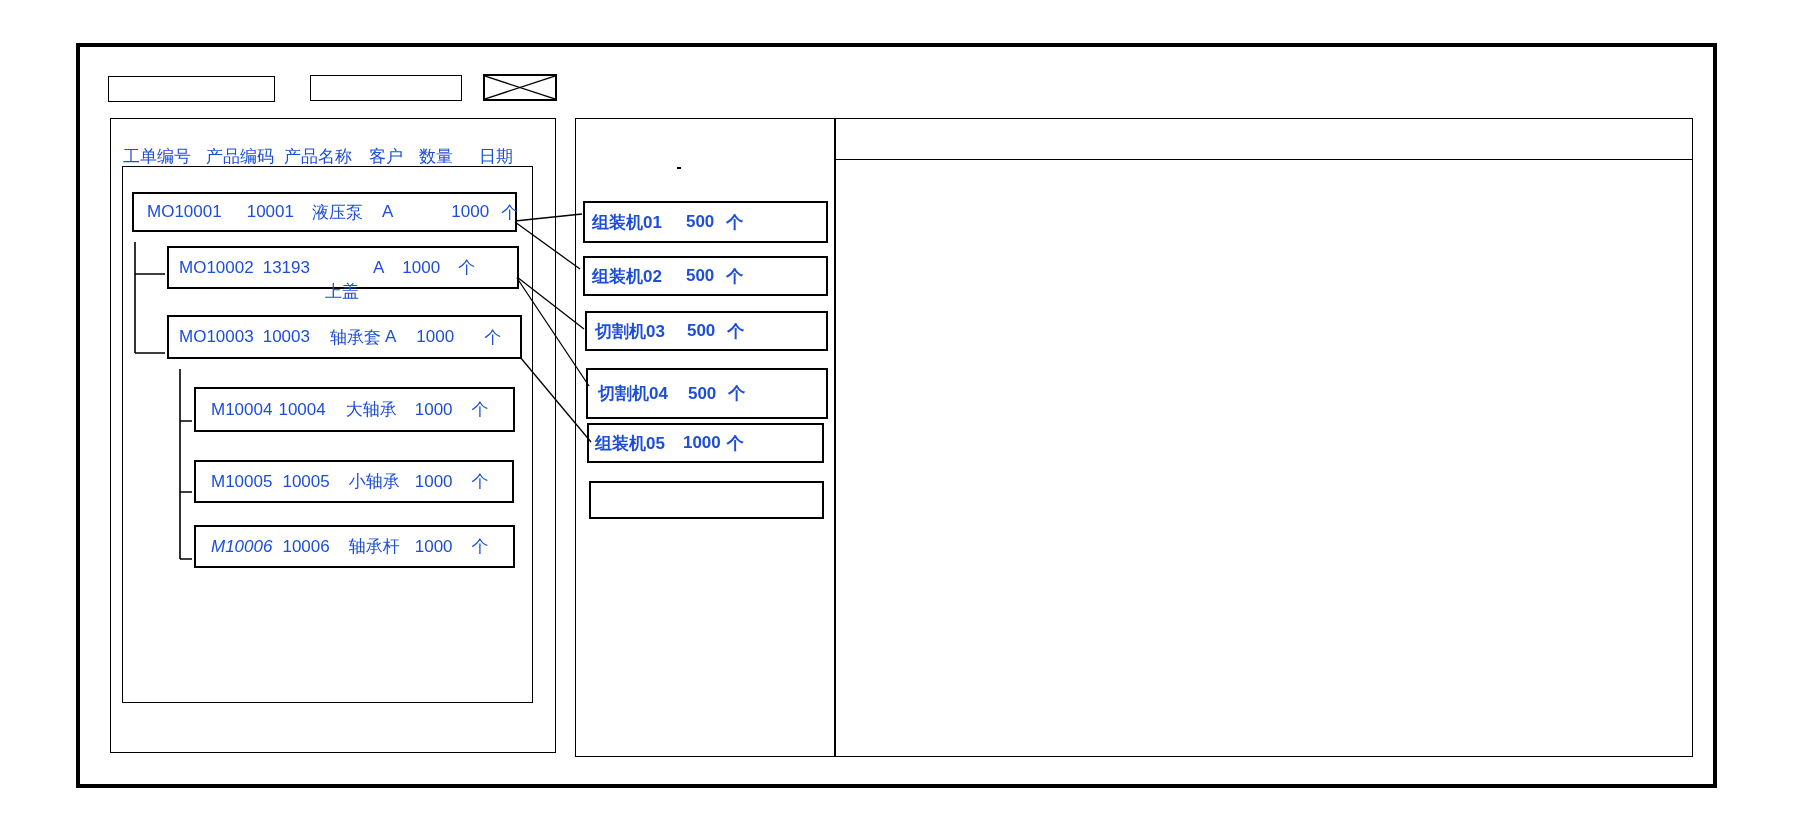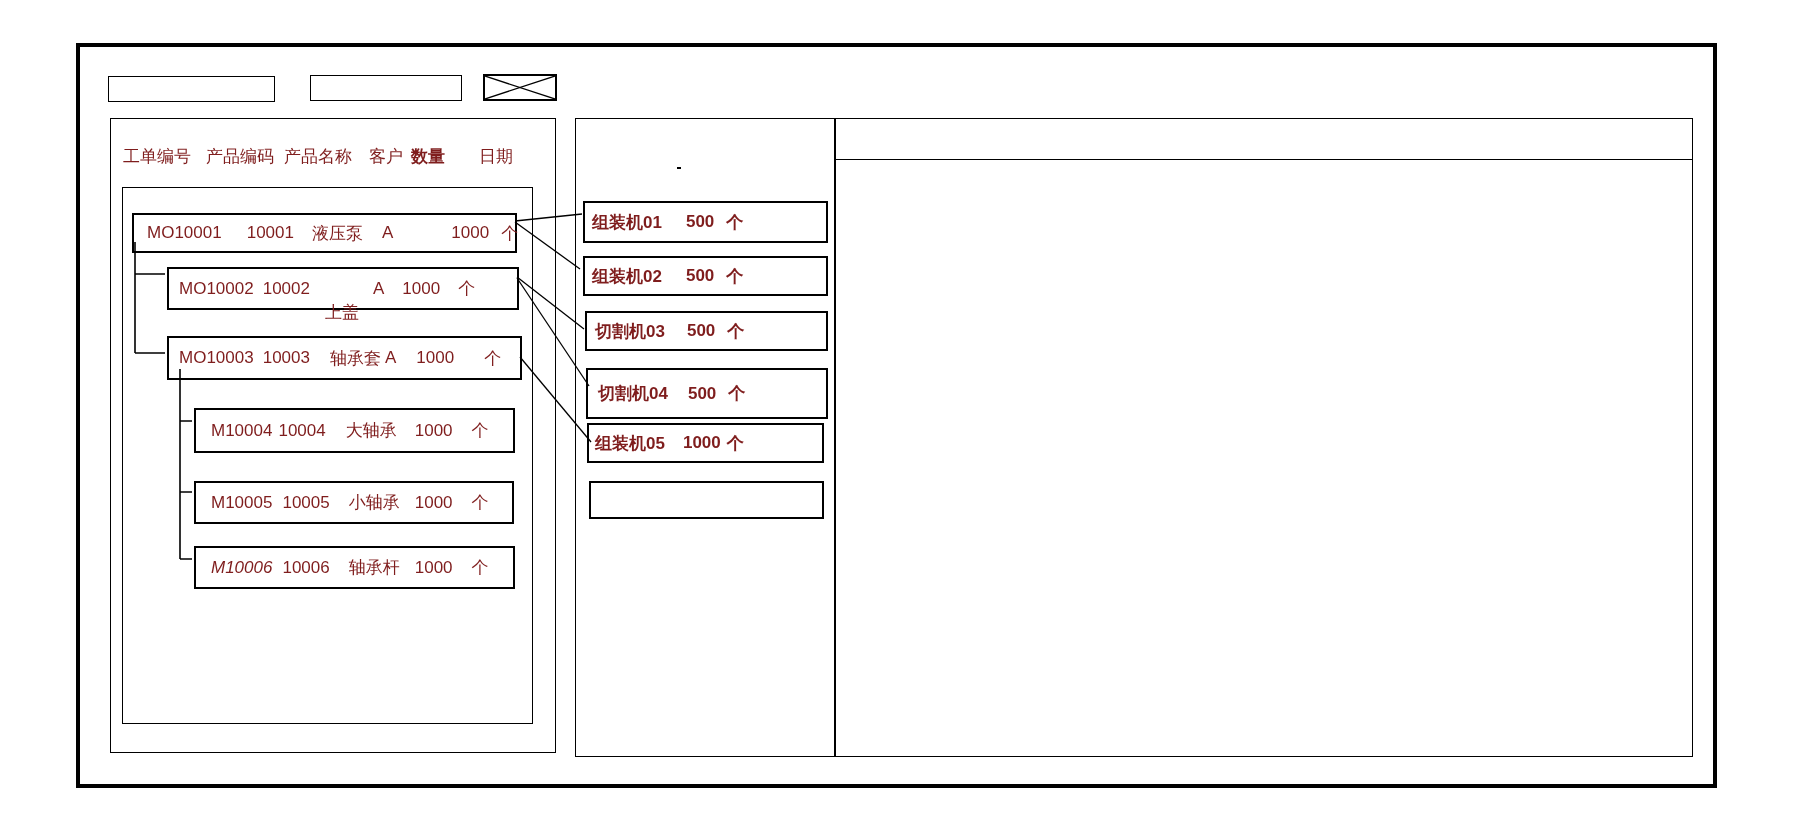--- a/index.html
+++ b/index.html
@@ -1,21 +1,21 @@
 <!DOCTYPE html>
 <html><head>
 <meta charset="utf-8">
 <style>
   html,body{margin:0;padding:0;background:#ffffff;}
   #canvas{
     position:relative;
     width:1819px;height:833px;
     background:#ffffff;
     font-family:"Liberation Sans","DejaVu Sans",sans-serif;
-    color:#7f1d1d;
+    color:#1d4ed8;
     overflow:hidden;
   }
   .abs{position:absolute;box-sizing:border-box;}
   .frame{border:4px solid #000;background:#fff;}
   .panel{border:1.5px solid #000;background:#fff;}
   .box{border:2px solid #000;background:#fff;display:flex;align-items:center;font-size:17px;white-space:nowrap;}
   .box span{display:inline-block;}
   .hdr{position:absolute;font-size:17px;line-height:22px;white-space:nowrap;}
   .svg-overlay{position:absolute;left:0;top:0;pointer-events:none;}
   .dot{position:absolute;width:4px;height:2px;background:#000;}
@@ -36,37 +36,37 @@
       <line x1="0" y1="0" x2="74" y2="27" stroke="#000" stroke-width="1.5"></line>
       <line x1="0" y1="27" x2="74" y2="0" stroke="#000" stroke-width="1.5"></line>
     </svg>
   </div>
 
   <div class="abs panel" style="left:110px;top:118px;width:446px;height:635px;">
     <div class="hdr" style="left:12px;top:27px;">工单编号</div>
     <div class="hdr" style="left:95px;top:27px;">产品编码</div>
     <div class="hdr" style="left:173px;top:27px;">产品名称</div>
     <div class="hdr" style="left:258px;top:27px;">客户</div>
-    <div class="hdr" style="left:300px;top:27px;font-weight:bold;">数量</div>
+    <div class="hdr" style="left:308px;top:27px;">数量</div>
     <div class="hdr" style="left:368px;top:27px;">日期</div>
 
-    <div class="abs panel" style="left:11px;top:68px;width:411px;height:537px;border-width:1.5px;">
+    <div class="abs panel" style="left:11px;top:47px;width:411px;height:537px;border-width:1.5px;">
 
       <div class="abs box" style="left:9px;top:25px;width:385px;height:40px;">
         <span style="margin-left:13px;">MO10001</span>
         <span style="margin-left:25px;">10001</span>
         <span style="margin-left:18px;">液压泵</span>
         <span style="margin-left:19px;">A</span>
         <span style="margin-left:58px;">1000</span>
         <span style="margin-left:12px;">个</span>
       </div>
 
       <div class="abs box" style="left:44px;top:79px;width:352px;height:43px;">
         <span style="margin-left:10px;">MO10002</span>
-        <span style="margin-left:9px;">10002</span>
+        <span style="margin-left:9px;">13193</span>
         <span style="margin-left:15px;margin-top:48px;">上盖</span>
         <span style="margin-left:14px;">A</span>
         <span style="margin-left:18px;">1000</span>
         <span style="margin-left:18px;">个</span>
       </div>
 
       <div class="abs box" style="left:44px;top:148px;width:355px;height:44px;">
         <span style="margin-left:10px;">MO10003</span>
         <span style="margin-left:9px;">10003</span>
         <span style="margin-left:20px;">轴承套</span>

